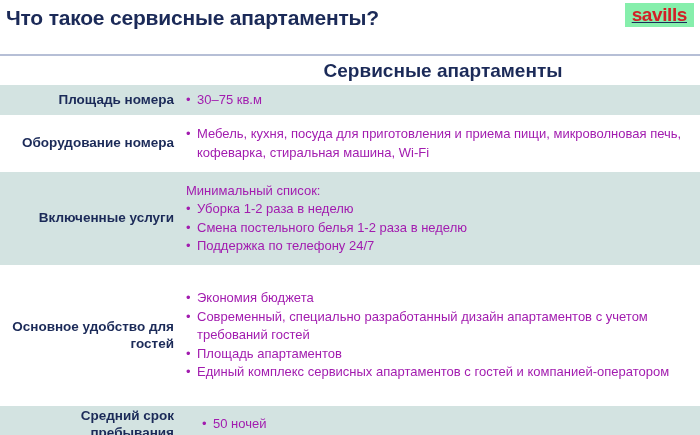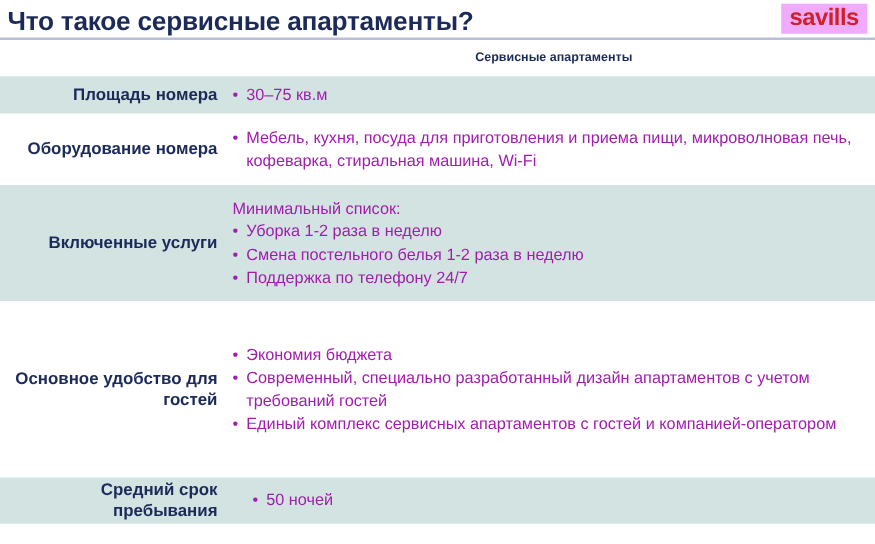--- a/index.html
+++ b/index.html
@@ -18,39 +18,40 @@
     position: relative;
     width: 700px;
     height: 435px;
     background: #ffffff;
     box-sizing: border-box;
   }
 
   
   .title-bar {
     position: relative;
-    height: 32px;
+    height: 56px;
   }
   .slide-title {
     position: absolute;
     left: 6px;
     top: 6px;
     font-size: 21px;
     font-weight: bold;
     letter-spacing: -0.2px;
     color: #1b2a58;
     white-space: nowrap;
   }
   .logo {
     position: absolute;
     right: 6px;
     top: 3px;
-    background: #f0abfc;
+    background: #86efac;
     padding: 2px 7px 3px 7px;
     line-height: 1;
+    text-decoration: underline;
   }
   .logo-text {
     font-size: 19px;
     font-weight: bold;
     color: #d22027;
     letter-spacing: -0.4px;
     font-family: "Liberation Sans", sans-serif;
   }
   .title-rule {
     position: absolute;
@@ -127,21 +128,21 @@
   }
   .header-spacer {
     width: 186px;
     min-width: 186px;
   }
   .header-title {
     flex: 1;
     display: flex;
     align-items: center;
     justify-content: center;
-    font-size: 10px;
+    font-size: 19px;
     font-weight: bold;
     color: #1b2a58;
   }
 
   
   .r1 { height: 30px; }
   .r2 { height: 57px; }
   .r3 { height: 93px; }
   .r4 { height: 141px; }
   .r5 { height: 37px; gap: 16px; }
@@ -188,20 +189,21 @@
         <div class="bullet-line">Смена постельного белья 1-2 раза в неделю</div>
         <div class="bullet-line">Поддержка по телефону 24/7</div>
       </div>
     </div>
 
     <div class="row plain r4">
       <div class="col-label">Основное удобство для гостей</div>
       <div class="col-value">
         <div class="bullet-line">Экономия бюджета</div>
         <div class="bullet-line">Современный, специально разработанный дизайн апартаментов с учетом требований гостей</div>
+        <div class="bullet-line">Площадь апартаментов</div>
         <div class="bullet-line">Единый комплекс сервисных апартаментов с гостей и компанией-оператором</div>
       </div>
     </div>
 
     <div class="row shade r5">
       <div class="col-label">Средний срок пребывания</div>
       <div class="col-value">
         <div class="bullet-line">50 ночей</div>
       </div>
     </div>

